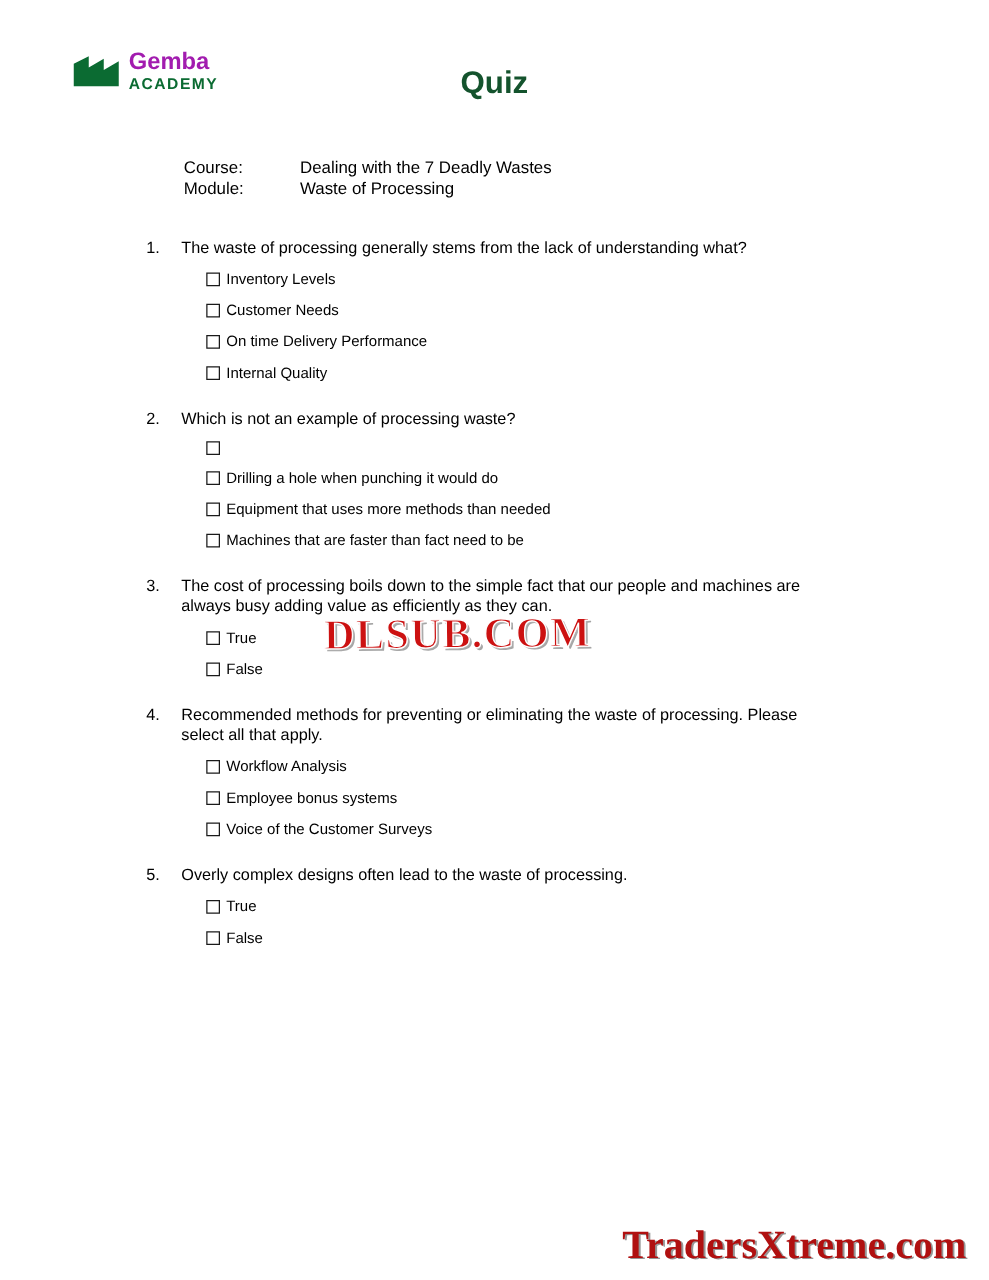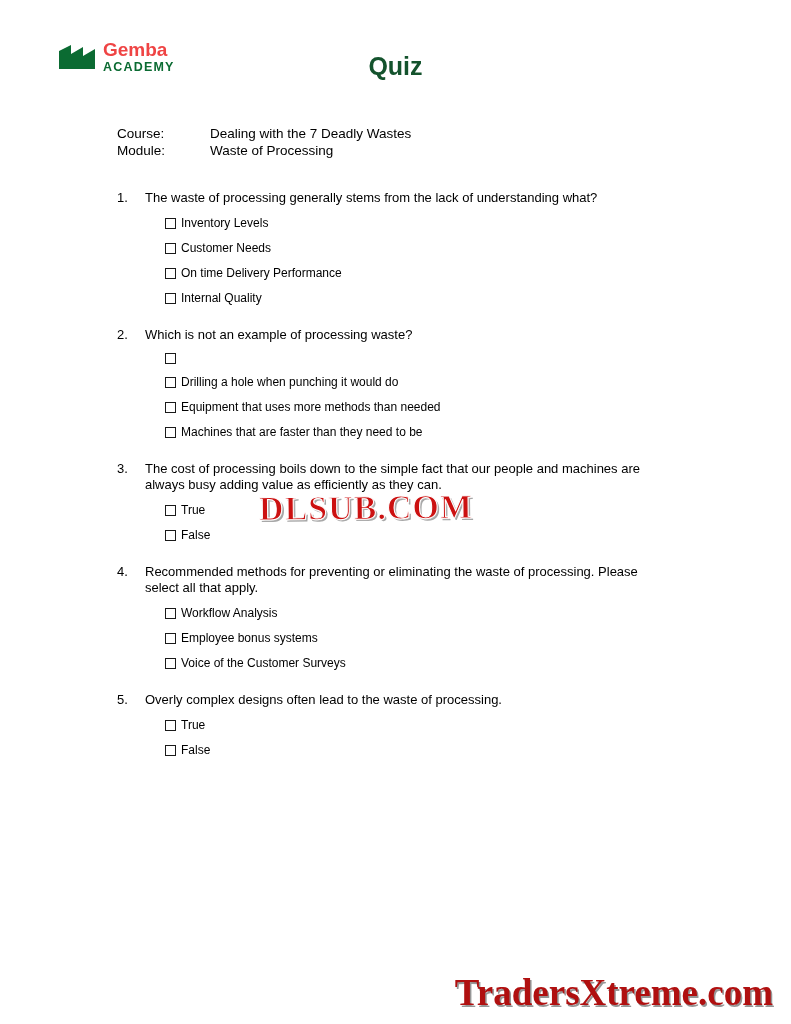--- a/index.html
+++ b/index.html
@@ -35,21 +35,21 @@
     color: #3d3d3d;
     letter-spacing: 0px;
     text-shadow: 2px 2px 0 rgba(120,120,120,0.55);
   }
   .wm-bottom {
     position: absolute;
     right: 18px;
     bottom: 10px;
     font-family: "Liberation Serif", serif;
     font-weight: bold;
-    font-size: 37px;
+    font-size: 32px;
     color: #b01010;
     text-shadow: 1.5px 1.5px 0 rgba(80,80,80,0.6);
   }
   .wm-center {
     position: absolute;
     left: 259px;
     top: 489px;
     font-family: "Liberation Serif", serif;
     font-weight: bold;
     font-size: 34px;
@@ -75,21 +75,21 @@
   }
   .logo-text {
     position: absolute;
     left: 46px;
     top: 0px;
   }
   .logo-gemba {
     font-family: "Liberation Sans", sans-serif;
     font-weight: bold;
     font-size: 19px;
-    color: #ef4444;
+    color: #a21caf;
     line-height: 20px;
   }
   .logo-academy {
     font-family: "Liberation Sans", sans-serif;
     font-weight: bold;
     font-size: 12.5px;
     letter-spacing: 1.2px;
     color: #0b6b32;
     line-height: 14px;
   }
@@ -109,21 +109,21 @@
 
   
   .meta {
     position: absolute;
     left: 117px;
     top: 125px;
     font-size: 13.5px;
     line-height: 17px;
   }
   .meta-row { display: flex; }
-  .meta-label { width: 93px; }
+  .meta-label { width: 93px; margin-left: 30px; }
   .meta-value { }
 
   
   .questions {
     position: absolute;
     left: 117px;
     top: 190px;
     width: 600px;
   }
   .question {
@@ -237,21 +237,21 @@
           <div class="option">
             <span class="checkbox"></span>
             <span class="opt-label">Drilling a hole when punching it would do</span>
           </div>
           <div class="option">
             <span class="checkbox"></span>
             <span class="opt-label">Equipment that uses more methods than needed</span>
           </div>
           <div class="option">
             <span class="checkbox"></span>
-            <span class="opt-label">Machines that are faster than they need to be</span>
+            <span class="opt-label">Machines that are faster than fact need to be</span>
           </div>
         </div>
       </div>
       <div class="question">
         <div class="q-head">
           <div class="q-num">3.</div>
           <div class="q-text">The cost of processing boils down to the simple fact that our people and machines are always busy adding value as efficiently as they can.</div>
         </div>
         <div class="options">
           <div class="option">

